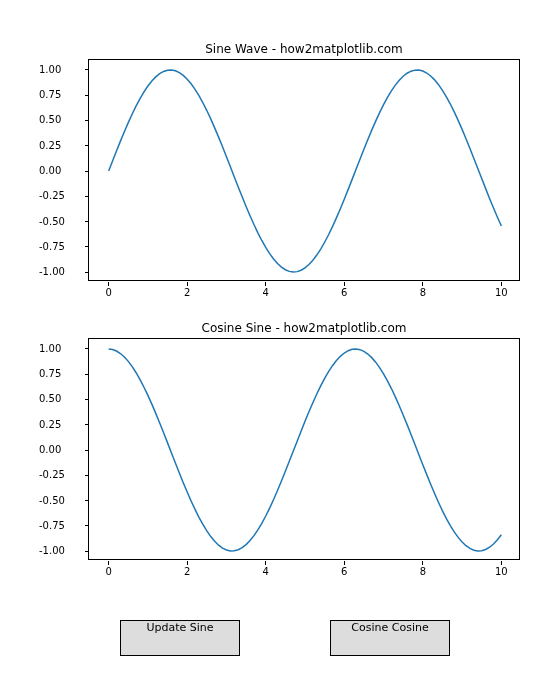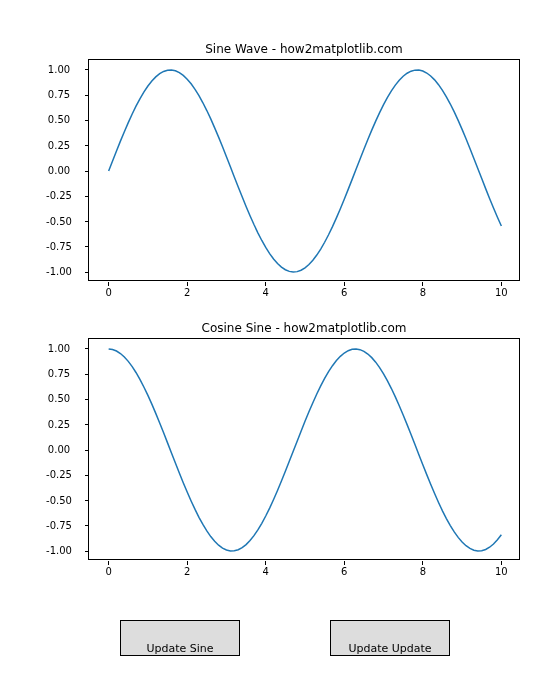--- a/index.html
+++ b/index.html
@@ -32,21 +32,21 @@
     font-size: 12px;
   }
   .tick-label {
     position: absolute;
     font-size: 10px;
     color: #000;
     line-height: 1;
     white-space: nowrap;
   }
   .x-tick-label { transform: translateX(-50%); }
-  .y-tick-label { transform: translateY(-50%); text-align: center; }
+  .y-tick-label { transform: translateY(-50%); text-align: left; }
   .x-tick-mark {
     position: absolute;
     width: 1px;
     height: 4px;
     background: #000;
   }
   .y-tick-mark {
     position: absolute;
     width: 4px;
     height: 1px;
@@ -59,21 +59,21 @@
     width: 100%;
     height: 100%;
     overflow: visible;
   }
   .mpl-button {
     position: absolute;
     border: 1px solid #000;
     background: #dddddd;
     font-size: 11px;
     display: flex;
-    align-items: flex-end;
+    align-items: flex-start;
     justify-content: center;
     cursor: pointer;
     box-sizing: border-box;
     user-select: none;
   }
 </style>
 </head>
 <body>
 
 <div class="figure">
@@ -149,16 +149,16 @@
       <div class="y-tick-mark" style="left: -4px; top: 34.7424px;"></div>
       <div class="tick-label y-tick-label" style="right: 440px; top: 35.2424px; width: 40px;">0.75</div>
       <div class="y-tick-mark" style="left: -4px; top: 9.4899px;"></div>
       <div class="tick-label y-tick-label" style="right: 440px; top: 9.9899px; width: 40px;">1.00</div>
     </div>
 
   <div class="mpl-button" id="btn-sine" style="left: 120px; top: 620px; width: 120px; height: 36px;">
     <span>Update Sine</span>
   </div>
   <div class="mpl-button" id="btn-cosine" style="left: 330px; top: 620px; width: 120px; height: 36px;">
-    <span>Update Update</span>
+    <span>Cosine Cosine</span>
   </div>
 
 </div>
 
 </body></html>

